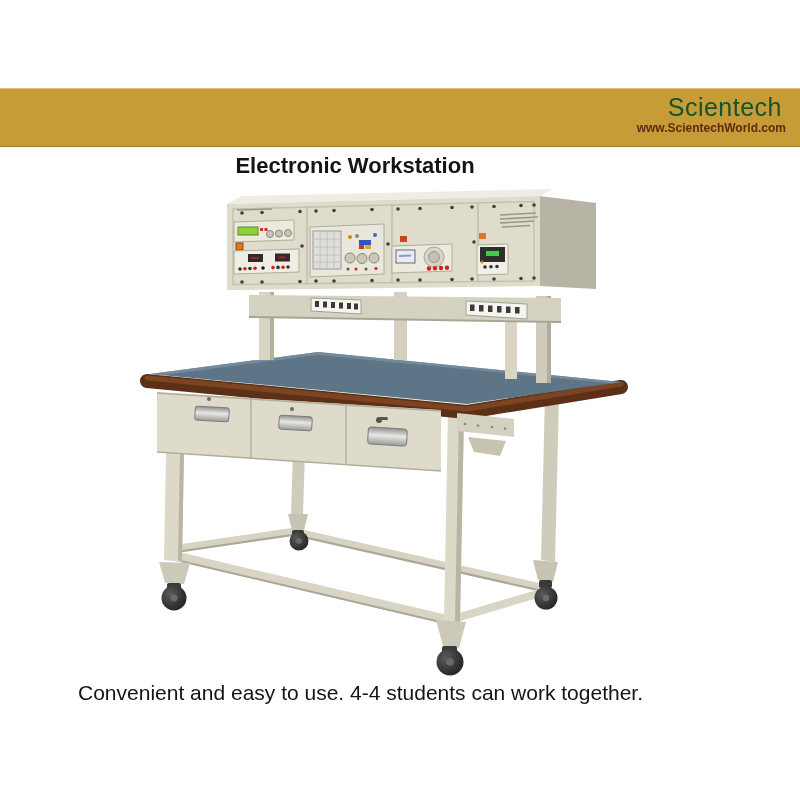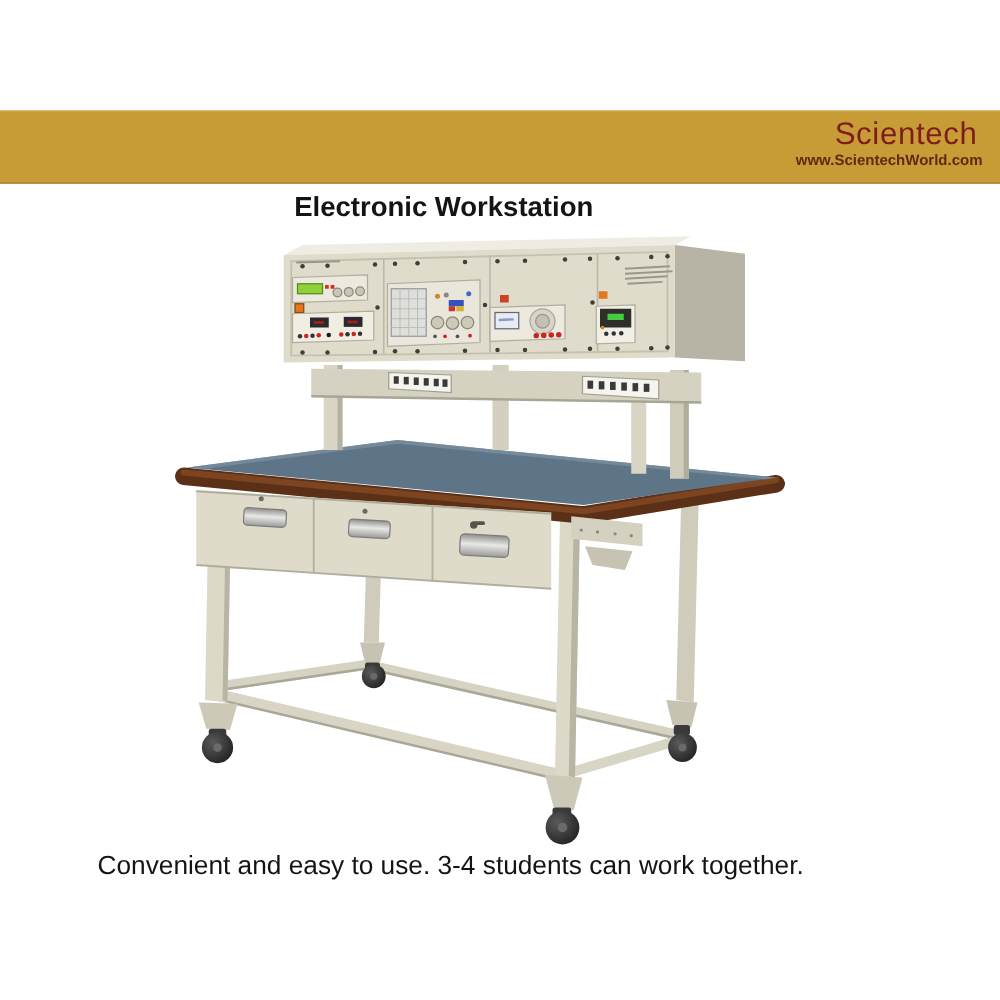--- a/index.html
+++ b/index.html
@@ -7,21 +7,21 @@
     width:800px;height:800px;position:relative;background:#ffffff;
     font-family:"Liberation Sans",sans-serif;overflow:hidden;
   }
   .banner{
     position:absolute;left:0;top:88px;width:800px;height:59px;
     box-shadow:inset 0 1px 0 rgba(255,255,255,.35), inset 0 -1px 0 rgba(120,90,20,.45);
   }
   .brand-block{position:absolute;right:8px;top:0;height:59px;}
   .brand-name{
     position:absolute;right:10px;top:5px;
-    font-size:25px;font-weight:400;color:#7f1d1d;letter-spacing:.5px;
+    font-size:25px;font-weight:400;color:#14532d;letter-spacing:.5px;
   }
   .brand-url{
     position:absolute;right:6px;top:33px;
     font-size:12px;font-weight:700;color:#5e2b12;
   }
   .logo{position:absolute;right:104px;top:2px;}
   .page-title{
     position:absolute;left:0;top:153px;width:710px;text-align:center;
     font-size:22px;font-weight:700;color:#141414;
   }
@@ -296,13 +296,13 @@
       <rect x="480" y="247" width="25" height="15" fill="#2e2e2a"></rect>
       <rect x="486" y="251" width="13" height="5" fill="#44cc44"></rect>
       <circle cx="482" cy="262" r="1.5" fill="#cc8822"></circle>
       <circle cx="485" cy="267" r="1.8" fill="#333"></circle>
       <circle cx="491" cy="266.8" r="1.8" fill="#333"></circle>
       <circle cx="497" cy="266.5" r="1.8" fill="#333"></circle>
     </g>
   </g>
 </svg>
 
-<div class="caption">Convenient and easy to use. 3-4 students can work together.</div>
+<div class="caption">Convenient and easy to use. 4-4 students can work together.</div>
 
 </body></html>

